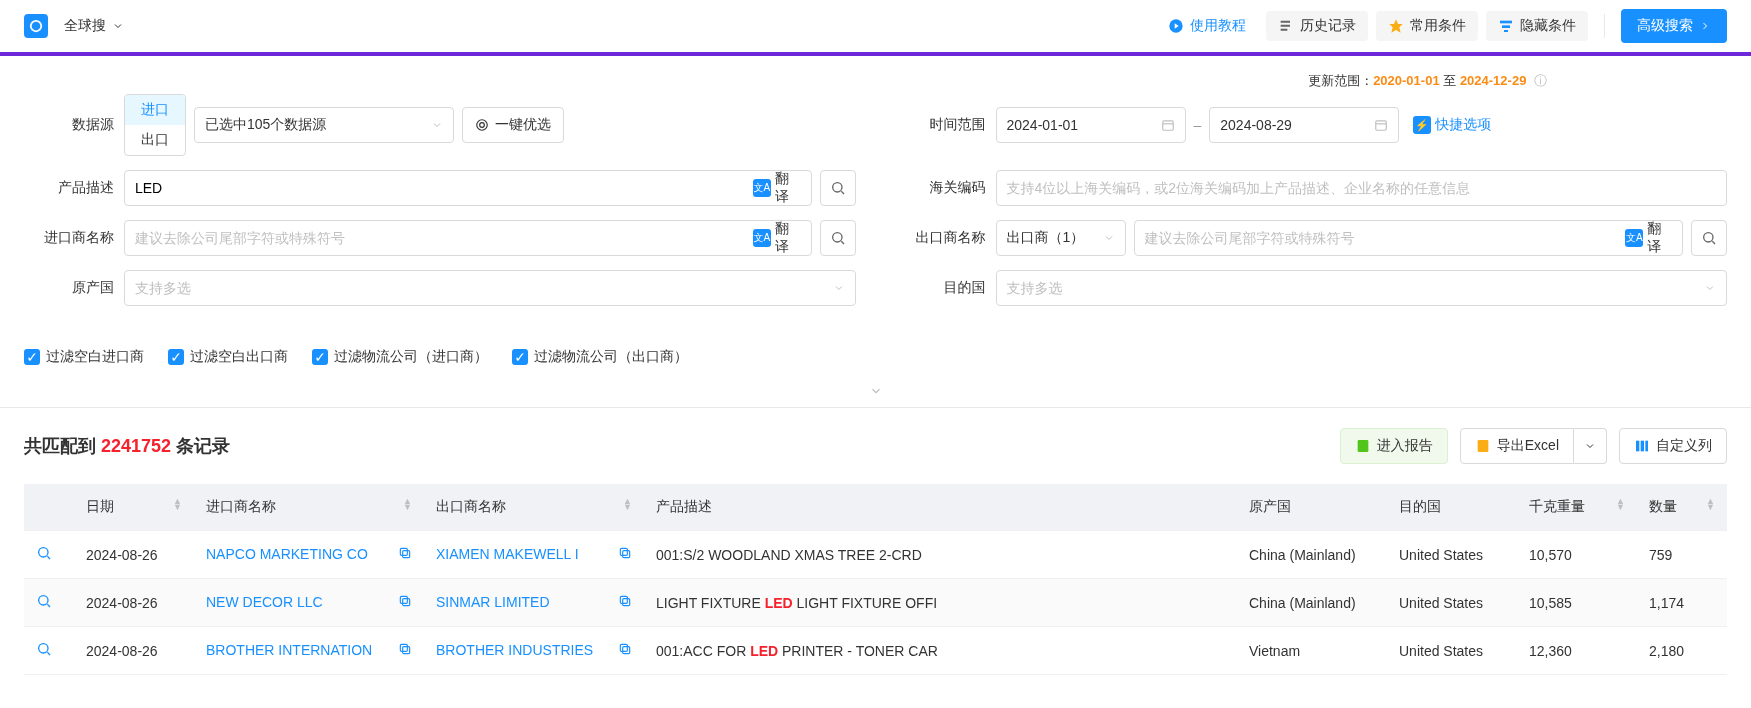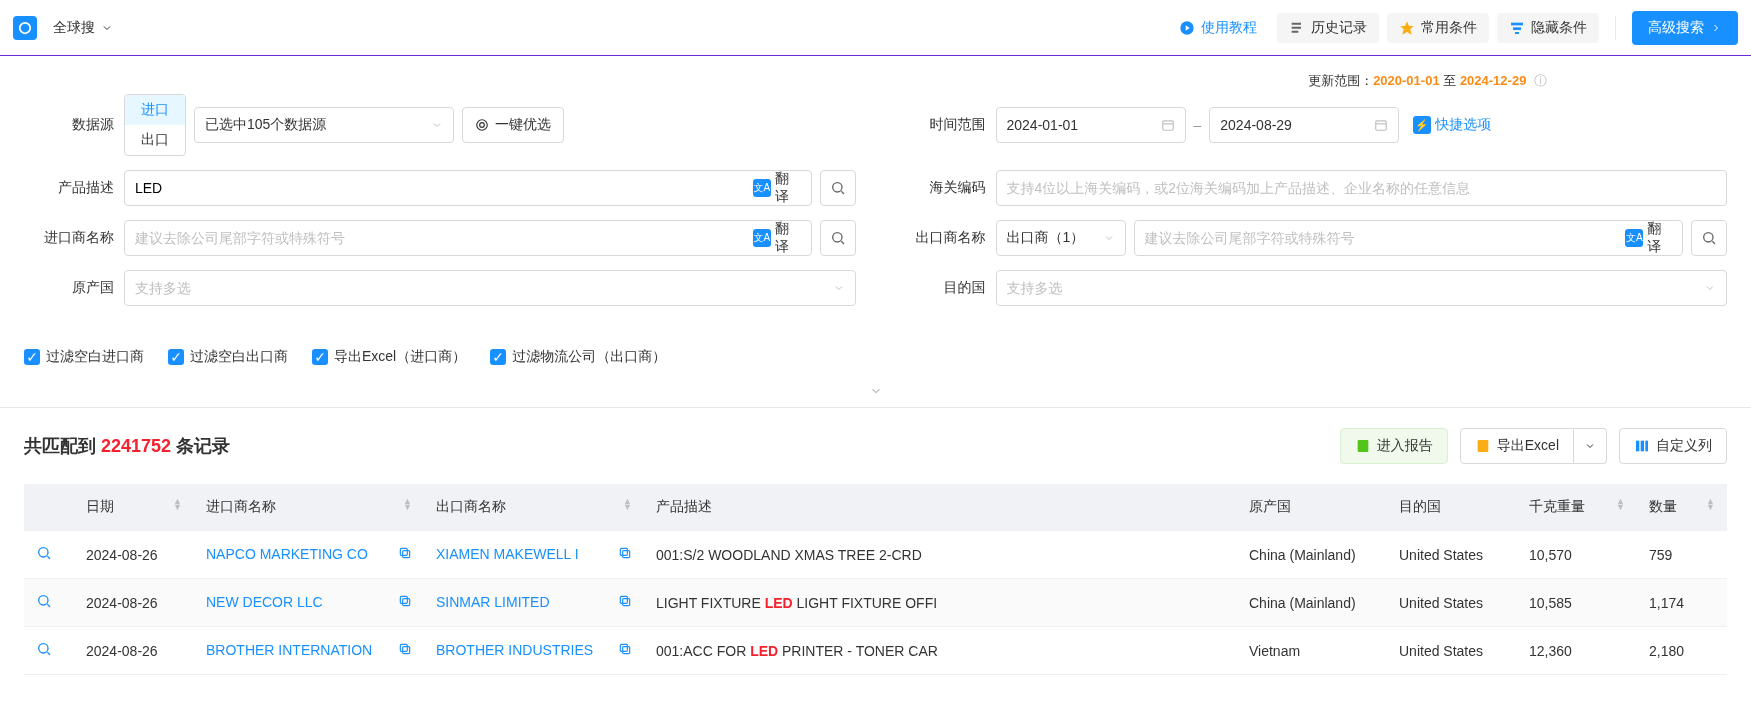--- a/index.html
+++ b/index.html
@@ -1,18 +1,18 @@
 <!DOCTYPE html>
 <html><head>
 <meta charset="utf-8">
 <style>
 * { box-sizing: border-box; margin: 0; padding: 0; }
 body { font-family: -apple-system, "PingFang SC", "Microsoft YaHei", sans-serif; font-size: 14px; color: #333; background: #fff; }
 
-.topbar { display: flex; align-items: center; padding: 8px 13px; border-bottom: 1px solid #6d28d9; height: 56px; }
+.topbar { display: flex; align-items: center; padding: 8px 24px; border-bottom: 4px solid #6d28d9; height: 56px; }
 .logo { width: 24px; height: 24px; background: #1890ff; border-radius: 4px; display: flex; align-items: center; justify-content: center; color: #fff; margin-right: 16px; }
 .global-search { display: flex; align-items: center; color: #333; cursor: pointer; }
 .global-search svg { margin-left: 6px; }
 .top-actions { margin-left: auto; display: flex; align-items: center; gap: 8px; }
 .link-btn { display: flex; align-items: center; gap: 6px; padding: 6px 12px; border-radius: 4px; cursor: pointer; color: #333; }
 .link-blue { color: #1890ff; }
 .pill { background: #f5f5f5; }
 .pill .ico-yellow { color: #faad14; }
 .divider { width: 1px; height: 24px; background: #e8e8e8; margin: 0 8px; }
 .adv-btn { background: #1890ff; color: #fff; padding: 8px 16px; border-radius: 4px; display: flex; align-items: center; gap: 6px; cursor: pointer; }
@@ -282,21 +282,21 @@
   <div class="check">
     <div class="cb">✓</div>
     <span>过滤空白进口商</span>
   </div>
   <div class="check">
     <div class="cb">✓</div>
     <span>过滤空白出口商</span>
   </div>
   <div class="check">
     <div class="cb">✓</div>
-    <span>导出Excel（进口商）</span>
+    <span>过滤物流公司（进口商）</span>
   </div>
   <div class="check">
     <div class="cb">✓</div>
     <span>过滤物流公司（出口商）</span>
   </div>
 </div>
 
 <div class="collapse-bar">
   <div class="collapse-handle">
     <svg width="14" height="14" viewBox="0 0 24 24" fill="none" stroke="currentColor" stroke-width="2">

